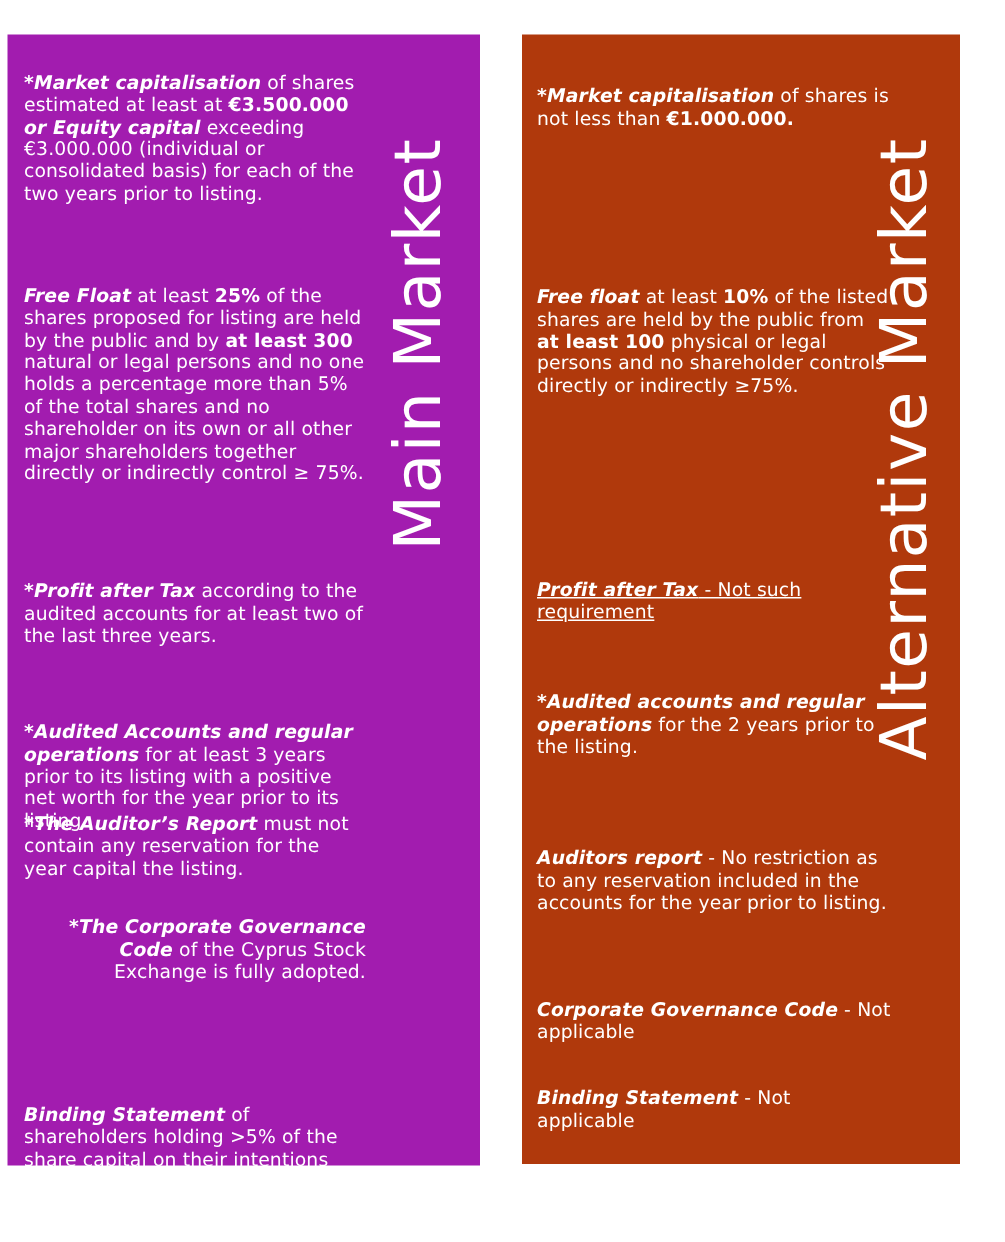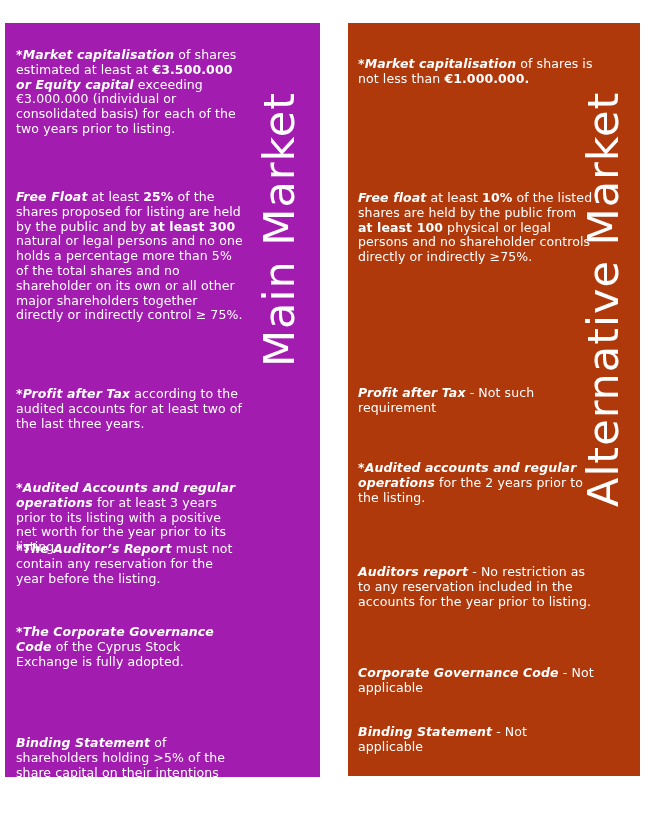--- a/index.html
+++ b/index.html
@@ -14,26 +14,26 @@
 
   .block{position:absolute;font-size:12.5px;line-height:14.8px;color:#ffffff;letter-spacing:0.1px;}
   .p0 .block{left:11px;width:228px;}
   .p1 .block{left:10px;width:236px;}
 
   .p0 .block:nth-child(1){top:25px;}
   .p0 .block:nth-child(2){top:167px;}
   .p0 .block:nth-child(3){top:364px;}
   .p0 .block:nth-child(4){top:434px;margin-top:24px;}
   .p0 .block:nth-child(5){top:519px;}
-  .p0 .block:nth-child(6){top:602px;}
+  .p0 .block:nth-child(6){top:588px;text-align:right;}
   .p0 .block:nth-child(7){top:697px;margin-top:16px;}
 
   .p1 .block:nth-child(1){top:34px;}
   .p1 .block:nth-child(2){top:168px;}
-  .p1 .block:nth-child(3){top:363px;}
+  .p1 .block:nth-child(3){top:363px;text-decoration:underline;}
   .p1 .block:nth-child(4){top:438px;}
   .p1 .block:nth-child(5){top:542px;}
   .p1 .block:nth-child(6){top:616px;margin-top:27px;}
   .p1 .block:nth-child(7){top:663px;margin-top:39px;}
 
   .bi{font-weight:bold;font-style:italic;}
   .b{font-weight:bold;}
   .r{font-weight:normal;font-style:normal;}
 
   .vtitle{
@@ -53,21 +53,21 @@
 <body>
 
 <div class="stage">
 
   <div class="panel p0" style="background: #a21caf; color: rgb(255, 255, 255);">
     <div class="blocks">
         <div class="block"><span class="bi">*Market capitalisation</span><span class="r"> of shares estimated at least at </span><span class="b">€3.500.000</span><span class="bi"> or Equity capital</span><span class="r"> exceeding €3.000.000 (individual or consolidated basis) for each of the two years prior to listing.</span></div>
         <div class="block"><span class="bi">Free Float</span><span class="r"> at least </span><span class="b">25%</span><span class="r"> of the shares proposed for listing are held by the public and by </span><span class="b">at least 300</span><span class="r"> natural or legal persons and no one holds a percentage more than 5% of the total shares and no shareholder on its own or all other major shareholders together directly or indirectly control ≥ 75%.</span></div>
         <div class="block"><span class="bi">*Profit after Tax</span><span class="r"> according to the audited accounts for at least two of the last three years.</span></div>
         <div class="block"><span class="bi">*Audited Accounts and regular operations</span><span class="r"> for at least 3 years prior to its listing with a positive net worth for the year prior to its listing.</span></div>
-        <div class="block"><span class="bi">*The Auditor’s Report</span><span class="r"> must not contain any reservation for the year before the listing.</span></div>
+        <div class="block"><span class="bi">*The Auditor’s Report</span><span class="r"> must not contain any reservation for the year capital the listing.</span></div>
         <div class="block"><span class="bi">*The Corporate Governance Code</span><span class="r"> of the Cyprus Stock Exchange is fully adopted.</span></div>
         <div class="block"><span class="bi">Binding Statement</span><span class="r"> of shareholders holding &gt;5% of the share capital on their intentions regarding the shares they hold for the year following the listing year.</span></div>
       </div>
     <div class="vtitle">Main Market</div>
   </div>
 
   <div class="panel p1" style="background: rgb(176, 57, 12); color: rgb(255, 255, 255);">
     <div class="blocks">
         <div class="block"><span class="bi">*Market capitalisation</span><span class="r"> of shares is not less than </span><span class="b">€1.000.000.</span></div>
         <div class="block"><span class="bi">Free float</span><span class="r"> at least </span><span class="b">10%</span><span class="r"> of the listed shares are held by the public from </span><span class="b">at least 100</span><span class="r"> physical or legal persons and no shareholder controls directly or indirectly ≥75%.</span></div>

